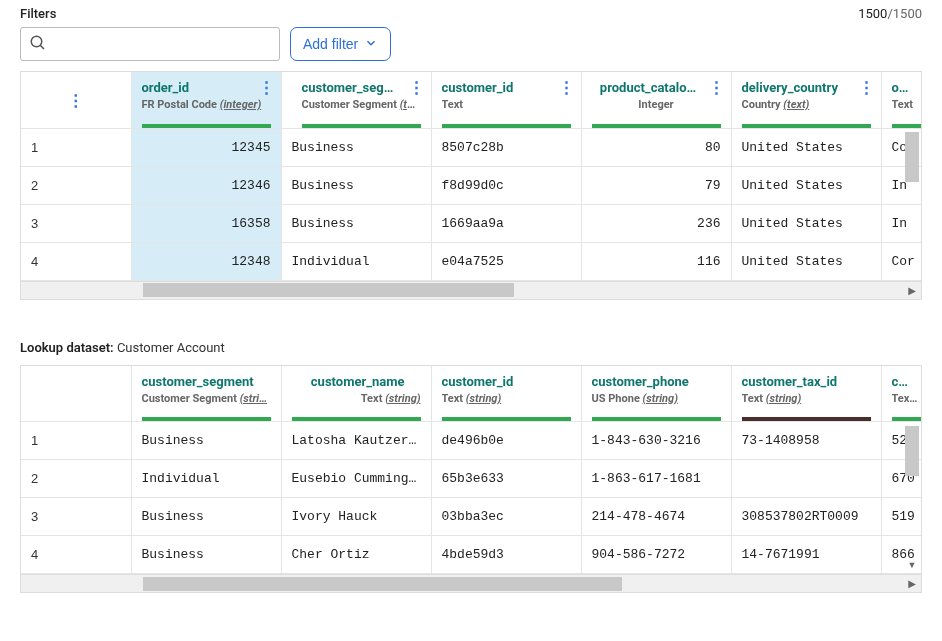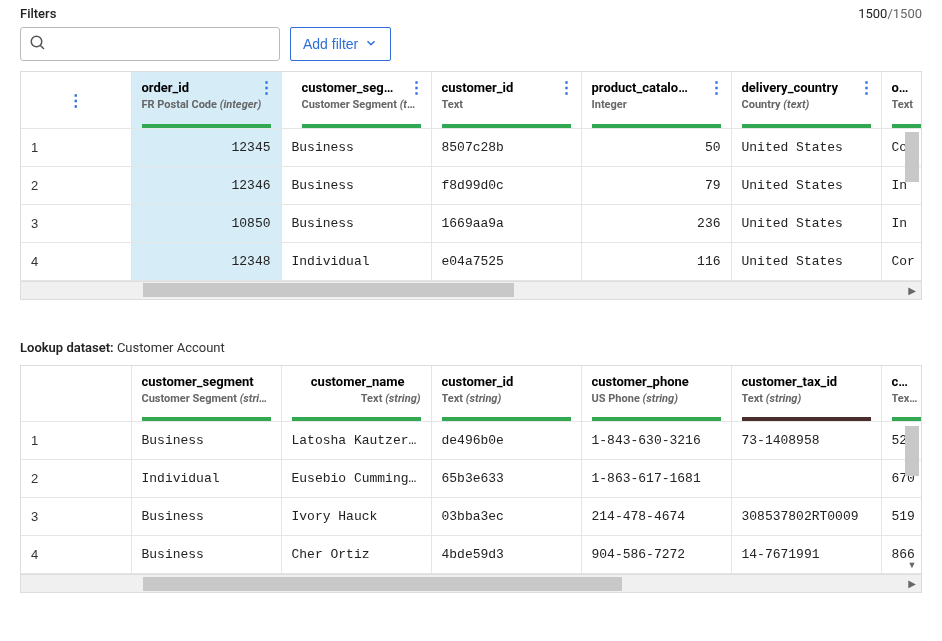--- a/index.html
+++ b/index.html
@@ -12,33 +12,33 @@
 .row-count { font-size: 13px; }
 .row-count .current { font-weight: 400; }
 .row-count .total { color: #666; }
 
 .filter-controls { display: flex; gap: 10px; padding: 6px 20px 10px 20px; align-items: center; }
 .search-box { display: flex; align-items: center; border: 1px solid #bbb; border-radius: 3px; height: 34px; width: 260px; padding: 0 8px; }
 .search-box svg { width: 18px; height: 18px; margin-right: 6px; }
 .search-box input { border: none; outline: none; font-size: 14px; flex: 1; color: #333; }
 .search-box input::placeholder { color: #888; }
 
-.add-filter-btn { display: flex; align-items: center; gap: 6px; border: 1px solid #2e6fd6; color: #2e6fd6; background: #fff; border-radius: 2px; height: 34px; padding: 0 12px; font-size: 14px; cursor: pointer; justify-content: flex-end; }
+.add-filter-btn { display: flex; align-items: center; gap: 6px; border: 1px solid #2e6fd6; color: #2e6fd6; background: #fff; border-radius: 7px; height: 34px; padding: 0 12px; font-size: 14px; cursor: pointer; justify-content: flex-end; }
 .add-filter-btn svg { width: 14px; height: 14px; stroke: #2e6fd6; }
 
 
 .table-wrap { margin: 0 20px 20px 20px; border: 1px solid #ddd; position: relative; }
 .table-scroll { overflow-x: hidden; }
 table { border-collapse: collapse; width: 100%; table-layout: fixed; }
 th, td { border-right: 1px solid #e5e5e5; border-bottom: 1px solid #e5e5e5; padding: 0; text-align: left; vertical-align: top; }
 th { background: #fff; height: 56px; position: relative; }
 .th-inner { padding: 8px 10px 6px 10px; position: relative; height: 100%; }
-.col-name { font-size: 13px; color: #000000; white-space: nowrap; overflow: hidden; text-overflow: ellipsis; padding-right: 16px; }
+.col-name { font-size: 13px; color: #0f766e; white-space: nowrap; overflow: hidden; text-overflow: ellipsis; padding-right: 16px; }
 .col-meta { font-size: 11px; color: #666; margin-top: 3px; white-space: nowrap; overflow: hidden; text-overflow: ellipsis; }
-.col-meta .dtype { font-style: italic; }
+.col-meta .dtype { font-style: italic; text-decoration: underline; }
 .health-bar { position: absolute; bottom: 0; left: 10px; right: 10px; height: 4px; background: #32a852; }
 .health-bar.dark { background: #4a2d2d; }
 .menu-dots { position: absolute; top: 8px; right: 6px; color: #2e6fd6; cursor: pointer; font-size: 16px; line-height: 1; }
 .row-header { width: 100px; }
 .row-header .th-inner { display: flex; align-items: center; justify-content: center; }
 td { height: 38px; padding: 0 10px; font-family: "Courier New", monospace; font-size: 13px; white-space: nowrap; overflow: hidden; text-overflow: ellipsis; vertical-align: middle; }
 td.rownum { font-family: -apple-system, sans-serif; color: #333; }
 td.highlighted { background: #d6ecf7; }
 td.num { text-align: right; }
 
@@ -113,21 +113,21 @@
                 </div>
               </th>
               <th style="width: 150px;">
                 <div class="th-inner">
                   <div class="col-name">customer_id</div>
                   <div class="col-meta"><span>Text </span><span class="dtype"></span></div>
                   <div class="health-bar"></div>
                   <span class="menu-dots">⋮</span>
                 </div>
               </th>
-              <th style="width: 150px;">
+              <th style="width: 150px; text-align: center;">
                 <div class="th-inner">
                   <div class="col-name">product_catalo…</div>
                   <div class="col-meta"><span>Integer </span><span class="dtype"></span></div>
                   <div class="health-bar"></div>
                   <span class="menu-dots">⋮</span>
                 </div>
               </th>
               <th style="width: 150px;">
                 <div class="th-inner">
                   <div class="col-name">delivery_country</div>
@@ -144,36 +144,36 @@
                 </div>
               </th>
             </tr>
           </thead>
           <tbody>
             <tr>
               <td class="rownum">1</td>
               <td class=" highlighted num">12345</td>
               <td>Business</td>
               <td>8507c28b</td>
-              <td class=" num">50</td>
+              <td class=" num">80</td>
               <td>United States</td>
               <td>Cor</td>
             </tr>
             <tr>
               <td class="rownum">2</td>
               <td class=" highlighted num">12346</td>
               <td>Business</td>
               <td>f8d99d0c</td>
               <td class=" num">79</td>
               <td>United States</td>
               <td>In</td>
             </tr>
             <tr>
               <td class="rownum">3</td>
-              <td class=" highlighted num">10850</td>
+              <td class=" highlighted num">16358</td>
               <td>Business</td>
               <td>1669aa9a</td>
               <td class=" num">236</td>
               <td>United States</td>
               <td>In</td>
             </tr>
             <tr>
               <td class="rownum">4</td>
               <td class=" highlighted num">12348</td>
               <td>Individual</td>

